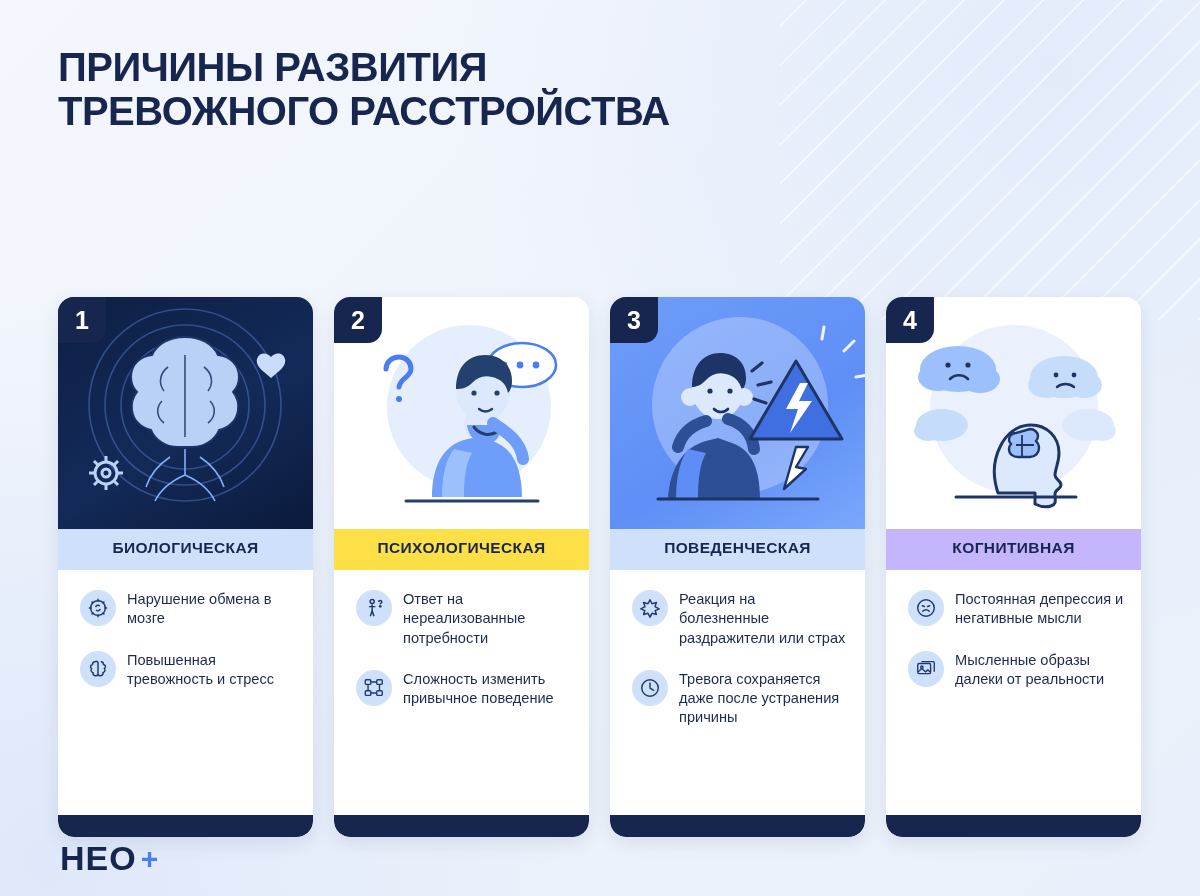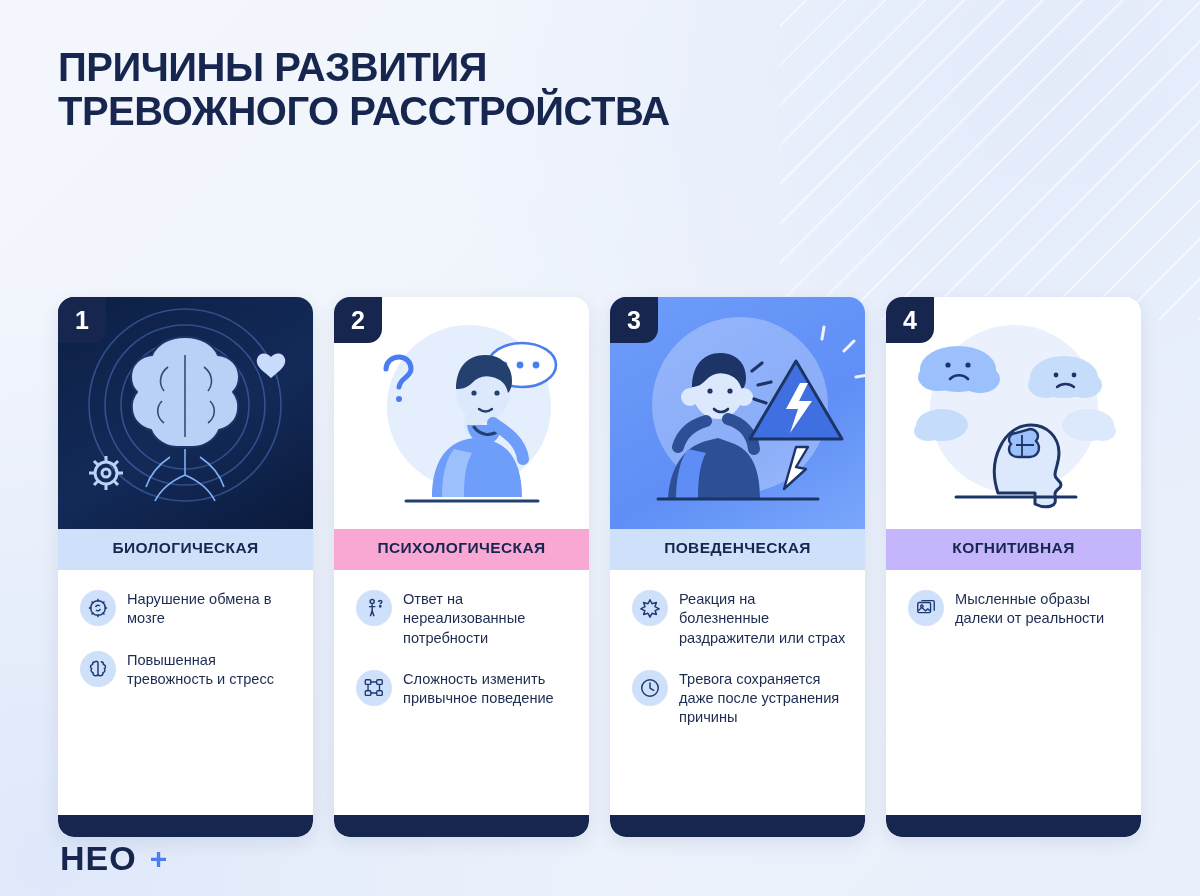--- a/index.html
+++ b/index.html
@@ -103,21 +103,21 @@
   .cat-label {
     background: #cfe0fb;
     color: #17264f;
     font-size: 15.5px;
     font-weight: 700;
     letter-spacing: 0.4px;
     text-transform: uppercase;
     text-align: center;
     padding: 10px 4px 13px 4px;
   }
-  .card-2 .cat-label { background: #f9a8d4; }
+  .card-2 .cat-label { background: #fde047; }
   .card-4 .cat-label { background: #c4b5fd; }
 
   .items {
     padding: 20px 16px 0 22px;
   }
   .item {
     display: flex;
     align-items: flex-start;
     gap: 11px;
     margin-bottom: 22px;
@@ -146,21 +146,21 @@
     border-bottom-right-radius: 16px;
   }
   .card-2 .card-foot, .card-4 .card-foot { background: #17264f; }
 
   .logo {
     position: absolute;
     left: 60px;
     bottom: 18px;
     display: flex;
     align-items: center;
-    gap: 11px;
+    gap: 2px;
   }
   .logo-text {
     font-size: 34px;
     font-weight: 800;
     color: #17264f;
     letter-spacing: 1px;
   }
   .logo-plus {
     font-size: 30px;
     font-weight: 800;
@@ -386,20 +386,30 @@
             <path d="M130 136c-4 0-7 3-7 7 0 2 1 3 2 4-1 1-2 3-2 5 0 5 4 8 9 8h12c5 0 9-4 9-9 0-3-1-5-3-7 1-1 2-3 2-5 0-4-4-7-8-7z" fill="#9cc0fb" stroke="#1d3566" stroke-width="2.4"></path>
             <path d="M136 138v22M130 148h18" stroke="#1d3566" stroke-width="1.8"></path>
           </g>
           <path d="M70 200h120" stroke="#1d3566" stroke-width="3" stroke-linecap="round"></path>
         </svg>
       </div>
       <div class="cat-label">КОГНИТИВНАЯ</div>
       <div class="items">
         <div class="item">
           <span class="item-icon">
+            <svg width="22" height="22" viewBox="0 0 24 24" fill="none" stroke="#1e3a72" stroke-width="1.6">
+              <circle cx="12" cy="12" r="9"></circle>
+              <path d="M8.5 15.5c2-2 5-2 7 0" stroke-linecap="round"></path>
+              <path d="M8 9.5l2.2.8M16 9.5l-2.2.8" stroke-linecap="round"></path>
+            </svg>
+          </span>
+          <span class="item-text">Постоянная депрессия и негативные мысли</span>
+        </div>
+        <div class="item">
+          <span class="item-icon">
             <svg width="22" height="22" viewBox="0 0 24 24" fill="none" stroke="#1e3a72" stroke-width="1.5">
               <rect x="3" y="6" width="14" height="11" rx="1.5"></rect>
               <path d="M7 4h12.5A1.5 1.5 0 0 1 21 5.5V15"></path>
               <circle cx="7.5" cy="10" r="1.3"></circle>
               <path d="M3.5 15l4-3.5 4 3.5 2.5-2 3 2.5"></path>
             </svg>
           </span>
           <span class="item-text">Мысленные образы далеки от реальности</span>
         </div>
       </div>

